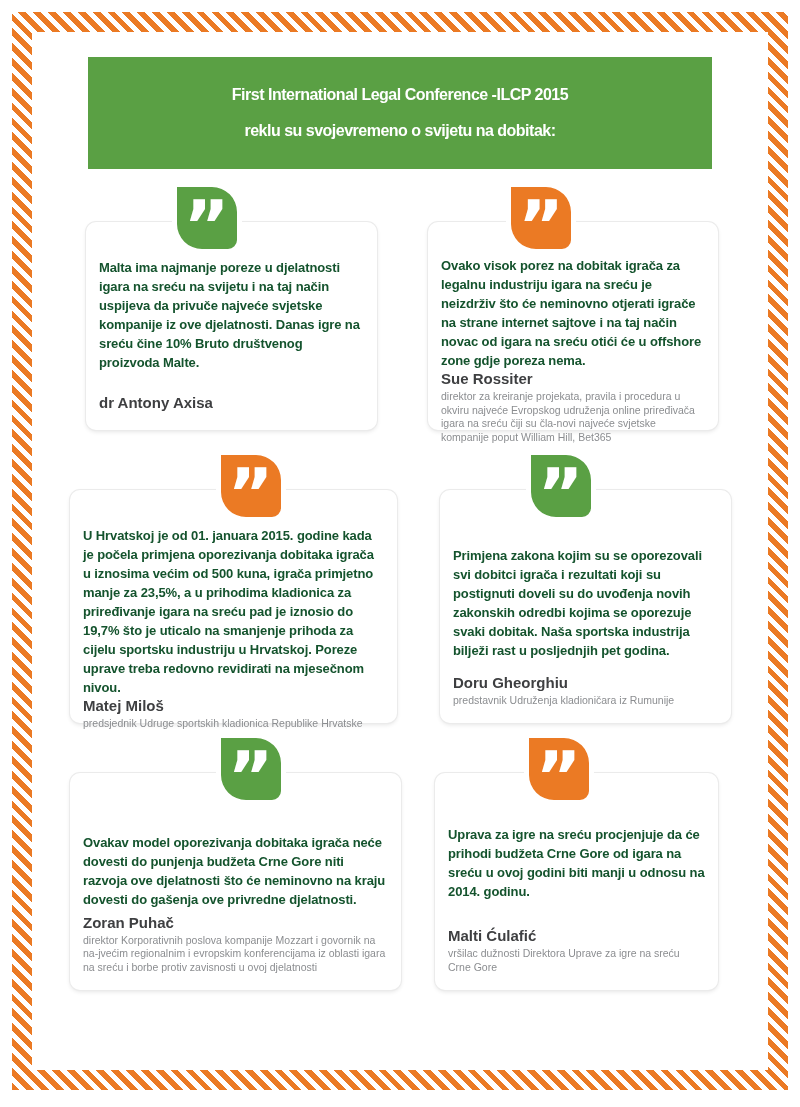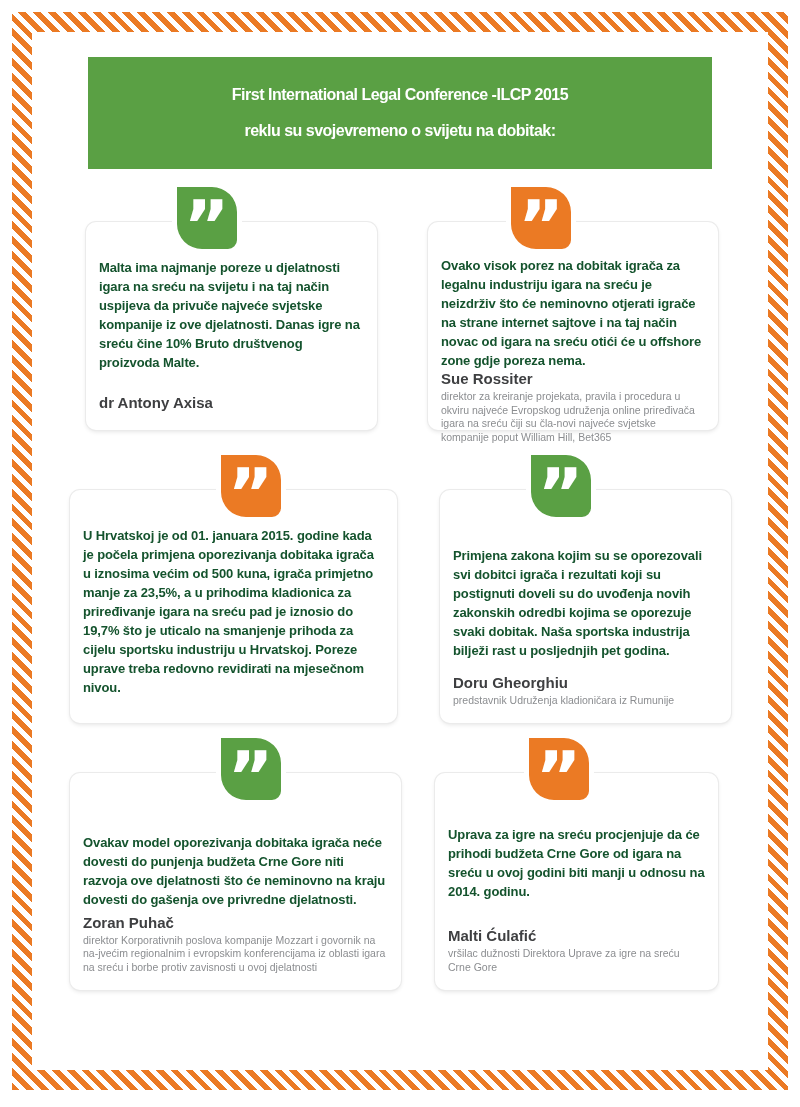--- a/index.html
+++ b/index.html
@@ -99,20 +99,24 @@
     <div class="author-name">Sue Rossiter</div>
     <div class="author-role">direktor za kreiranje projekata, pravila i procedura u okviru najveće Evropskog udruženja online priređivača igara na sreću čiji su čla-novi najveće svjetske kompanije poput William Hill, Bet365</div>
   </div>
 </div>
 
 <div class="card c3">
   <div class="quote-icon qi3" data-accent="orange">
     <span class="quote-glyph">”</span>
   </div>
   <div class="quote-text">U Hrvatskoj je od 01. januara 2015. godine kada je počela primjena oporezivanja dobitaka igrača u iznosima većim od 500 kuna, igrača primjetno manje za 23,5%, a u prihodima kladionica za priređivanje igara na sreću pad je iznosio do 19,7% što je uticalo na smanjenje prihoda za cijelu sportsku industriju u Hrvatskoj. Poreze uprave treba redovno revidirati na mjesečnom nivou.</div>
+  <div class="author-block">
+    <div class="author-name">Matej Miloš</div>
+    <div class="author-role">predsjednik Udruge sportskih kladionica Republike Hrvatske</div>
+  </div>
 </div>
 
 <div class="card c4">
   <div class="quote-icon qi4" data-accent="green">
     <span class="quote-glyph">”</span>
   </div>
   <div class="quote-text">Primjena zakona kojim su se oporezovali svi dobitci igrača i rezultati koji su postignuti doveli su do uvođenja novih zakonskih odredbi kojima se oporezuje svaki dobitak. Naša sportska industrija bilježi rast u posljednjih pet godina.</div>
   <div class="author-block">
     <div class="author-name">Doru Gheorghiu</div>
     <div class="author-role">predstavnik Udruženja kladioničara iz Rumunije</div>

